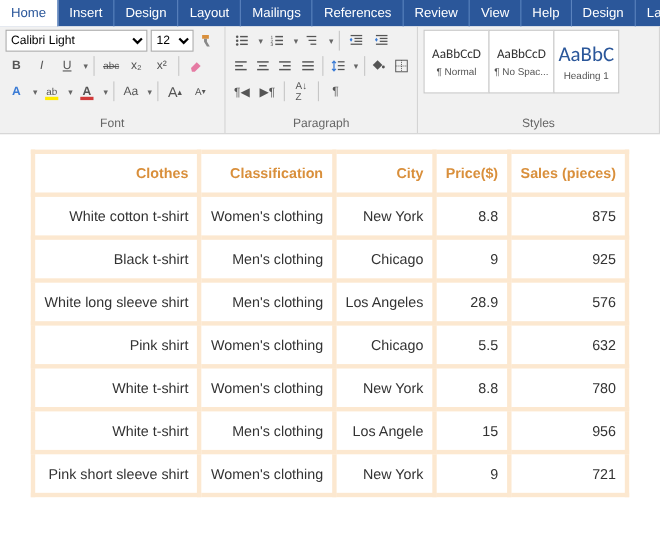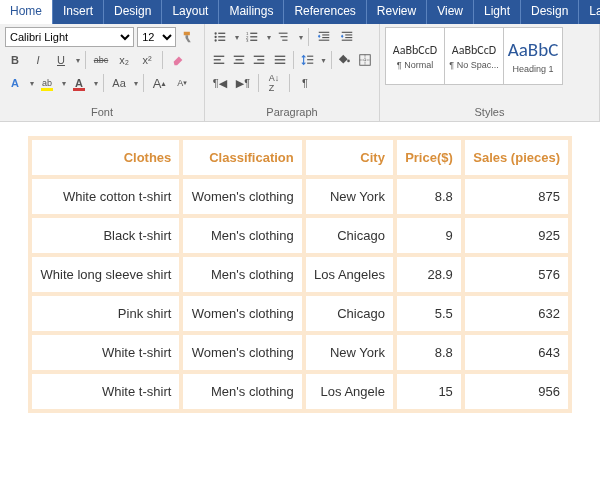--- a/index.html
+++ b/index.html
@@ -33,21 +33,21 @@
 
 <div class="tabs" id="tabs-container">
     <div class="tab active">Home</div>
     <div class="tab">Insert</div>
     <div class="tab">Design</div>
     <div class="tab">Layout</div>
     <div class="tab">Mailings</div>
     <div class="tab">References</div>
     <div class="tab">Review</div>
     <div class="tab">View</div>
-    <div class="tab">Light</div>
+    <div class="tab">Help</div>
     <div class="tab">Design</div>
     <div class="tab">Layout</div>
   </div>
 
 <div class="ribbon">
 
   <div class="group" style="width:205px;">
     <div class="group-body">
       <div class="row">
         <select style="width:132px;"><option>Calibri Light</option></select>
@@ -277,24 +277,31 @@
           <td>Women's clothing</td>
           <td>Chicago</td>
           <td>5.5</td>
           <td>632</td>
         </tr>
         <tr>
           <td>White t-shirt</td>
           <td>Women's clothing</td>
           <td>New York</td>
           <td>8.8</td>
-          <td>643</td>
+          <td>780</td>
         </tr>
         <tr>
           <td>White t-shirt</td>
           <td>Men's clothing</td>
           <td>Los Angele</td>
           <td>15</td>
           <td>956</td>
         </tr>
+        <tr>
+          <td>Pink short sleeve shirt</td>
+          <td>Women's clothing</td>
+          <td>New York</td>
+          <td>9</td>
+          <td>721</td>
+        </tr>
       </tbody>
   </table>
 </div>
 
 </body></html>

